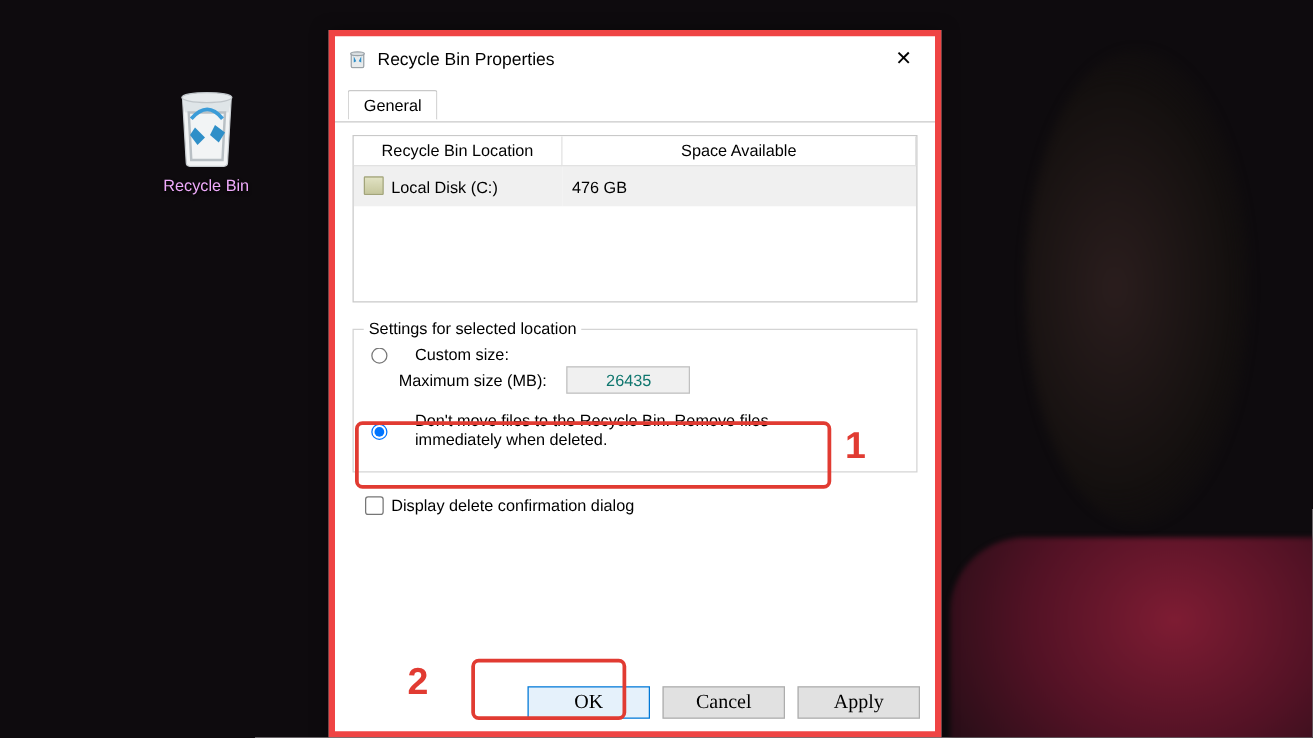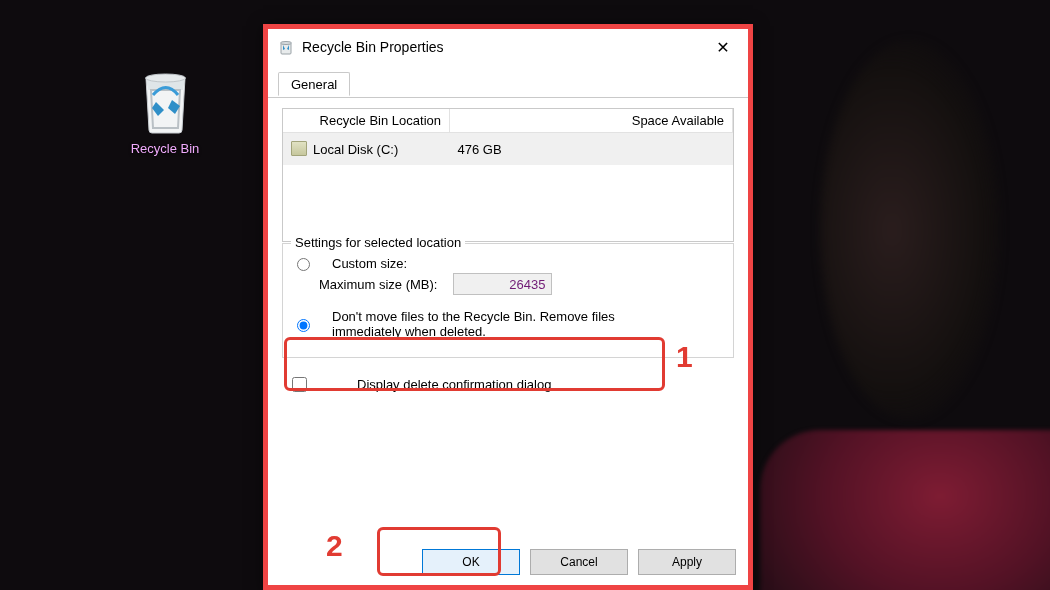--- a/index.html
+++ b/index.html
@@ -12,34 +12,34 @@
   .dialog{position:absolute;left:263px;top:24px;width:480px;height:556px;background:#fff;border:5px solid #ef4444;box-shadow:0 2px 14px rgba(0,0,0,.5);}
   .titlebar{display:flex;align-items:center;padding:6px 8px 6px 10px;height:24px;}
   .titlebar .tb-icon{width:16px;height:16px;margin-right:8px;}
   .titlebar .tb-text{font-size:14px;}
   .titlebar .tb-close{margin-left:auto;width:34px;text-align:center;font-size:16px;cursor:pointer;}
   .tabrow{padding:0 10px;position:relative;height:26px;border-bottom:1px solid #c9c9c9;margin-top:6px;}
   .tab{position:relative;display:inline-block;border:1px solid #c9c9c9;border-bottom-color:#fff;background:#fff;padding:4px 12px 3px;font-size:13px;border-radius:2px 2px 0 0;top:1px;cursor:pointer;}
   .panel{padding:10px 14px 0 14px;}
   .locbox{border:1px solid #c9c9c9;height:132px;overflow:hidden;}
   .locbox table{border-collapse:collapse;width:100%;font-size:13px;}
-  .locbox th{text-align:right;font-weight:normal;border-right:1px solid #e2e2e2;border-bottom:1px solid #e2e2e2;padding:4px 8px;background:#fff;}
+  .locbox th{text-align:center;font-weight:normal;border-right:1px solid #e2e2e2;border-bottom:1px solid #e2e2e2;padding:4px 8px;background:#fff;}
   .locbox td{padding:8px 8px;}
   .locbox tbody tr.sel{background:#f0f0f0;}
   .diskicon{display:inline-block;width:14px;height:13px;background:linear-gradient(#e1e2c3,#c6c79d);border:1px solid #a2a47a;margin-right:6px;vertical-align:-2px;border-radius:1px;}
-  .fieldset{border:1px solid #d4d4d4;margin-top:1px;padding:10px 12px 16px;position:relative;}
+  .fieldset{border:1px solid #d4d4d4;margin-top:21px;padding:10px 12px 16px;position:relative;}
   .fieldset .legend{position:absolute;top:-9px;left:8px;background:#fff;padding:0 4px;font-size:13px;}
   .radio-row{display:flex;align-items:center;margin:2px 0;gap:16px;}
   .radio-row input[type=radio]{margin:2px 6px 0 2px;}
   .sub-indent{margin-left:24px;display:flex;align-items:center;gap:16px;margin-top:2px;}
-  .sub-indent input[type=text]{width:85px;height:20px;border:1px solid #c0c0c0;background:#f0f0f0;color:#701a75;text-align:right;padding:0 6px;font-size:13px;}
-  .check-row{display:flex;align-items:center;margin-top:16px;margin-left:6px;gap:44px;}
+  .sub-indent input[type=text]{width:85px;height:20px;border:1px solid #c0c0c0;background:#f0f0f0;color:#0f766e;text-align:center;padding:0 6px;font-size:13px;}
+  .check-row{display:flex;align-items:center;margin-top:16px;margin-left:6px;}
   .check-row input{width:15px;height:15px;margin-right:6px;}
   .btnrow{position:absolute;bottom:10px;right:12px;display:flex;gap:10px;align-items:center;}
-  .winbtn{width:98px;height:26px;border:1px solid #adadad;background:#e1e1e1;font-size:12px;cursor:pointer;}
+  .winbtn{width:98px;height:26px;border:1px solid #adadad;background:#e1e1e1;font-size:16px;cursor:pointer;font-family:Liberation Serif, serif;}
   .winbtn.default{border-color:#0078d7;background:#e5f1fb;}
   
   .annot1{position:absolute;border:3px solid #e13b32;border-radius:6px;left:284px;top:337px;width:375px;height:48px;pointer-events:none;}
   .annot1-num{position:absolute;left:676px;top:340px;color:#e13b32;font-size:30px;font-weight:bold;font-family:Arial,sans-serif;}
   .annot2{position:absolute;border:3px solid #e13b32;border-radius:6px;left:377px;top:527px;width:118px;height:43px;pointer-events:none;}
   .annot2-num{position:absolute;left:326px;top:529px;color:#e13b32;font-size:30px;font-weight:bold;font-family:Arial,sans-serif;}
 </style>
 </head>
 <body>
 

